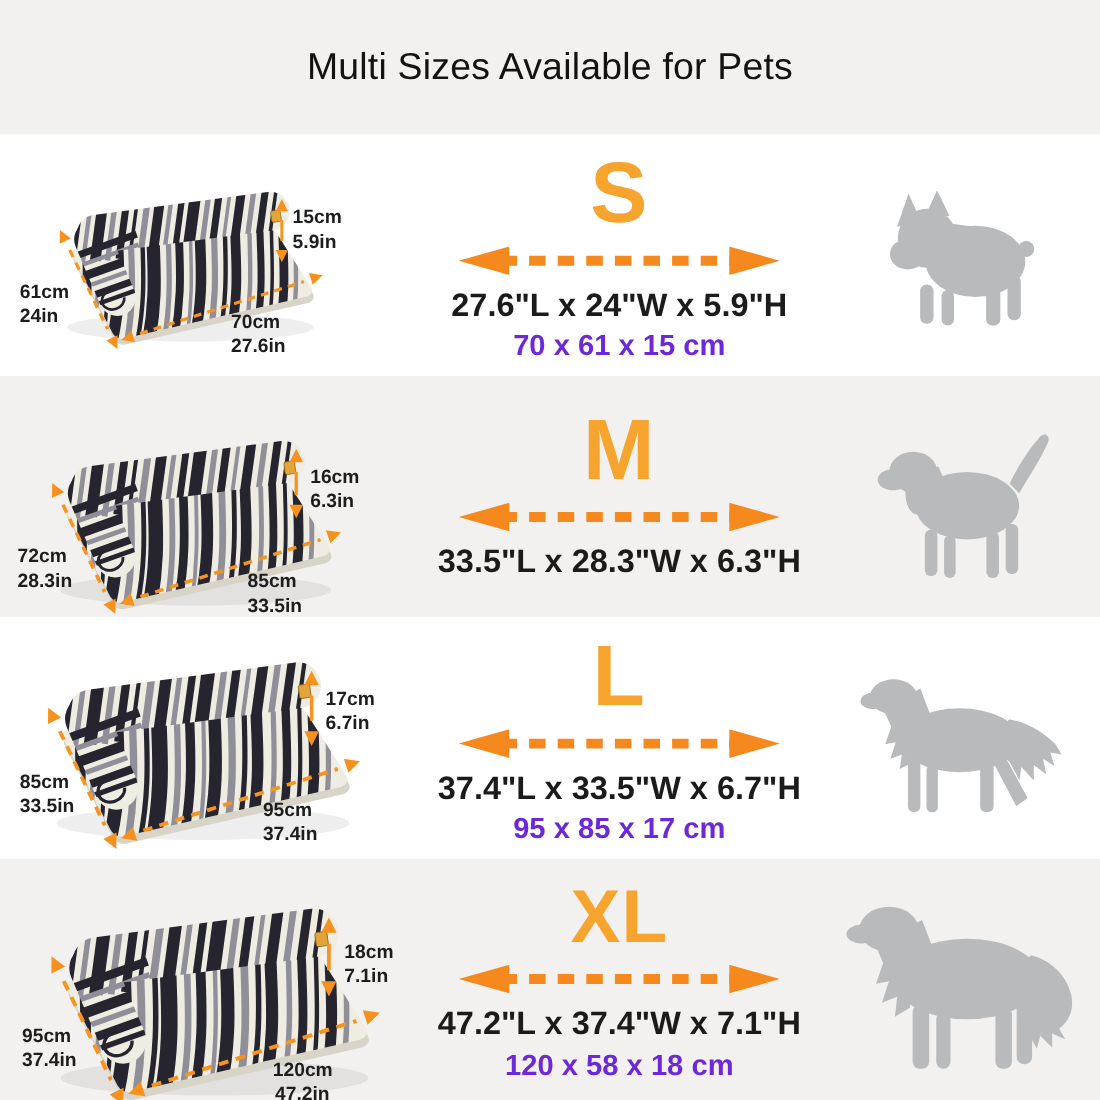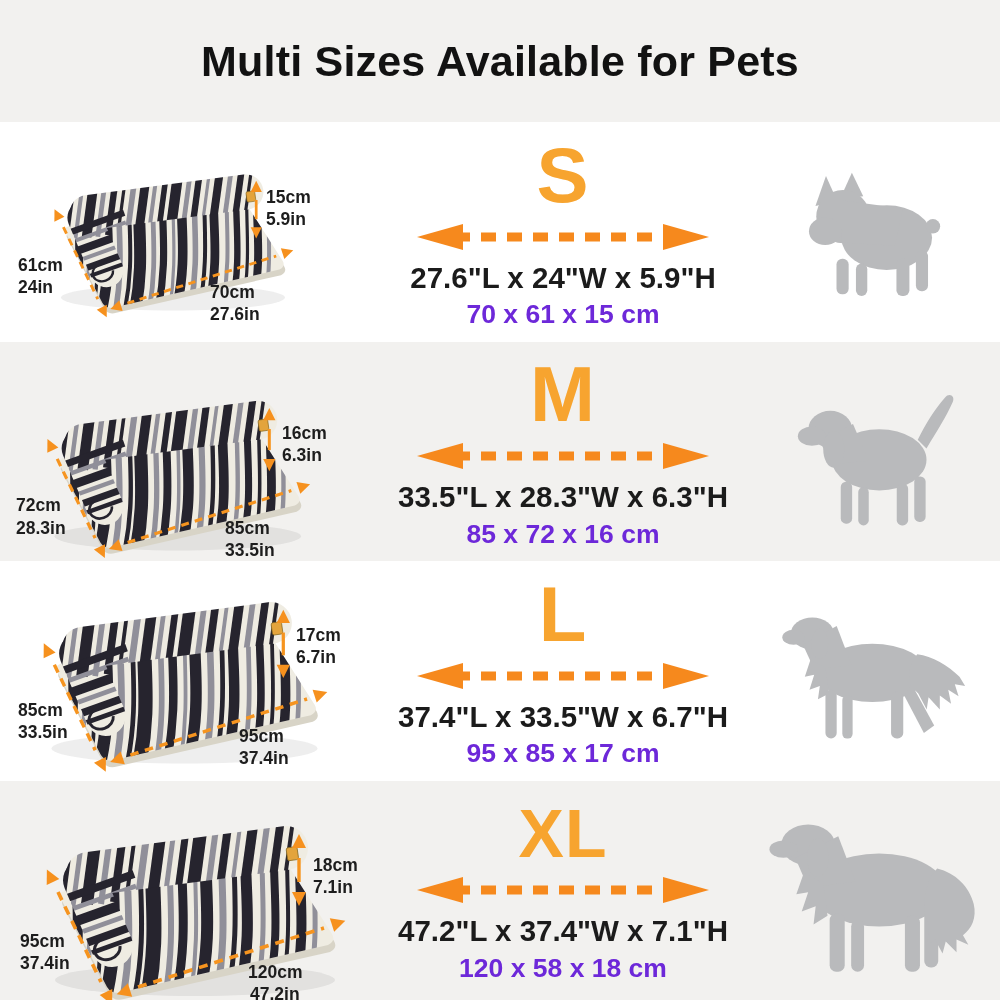--- a/index.html
+++ b/index.html
@@ -5,21 +5,21 @@
   html,body{margin:0;padding:0;}
   .page{
     width:1000px;height:1000px;
     background:#f2f1ef;
     font-family:"Liberation Sans","DejaVu Sans",sans-serif;
     display:grid;
     grid-template-rows:122px repeat(4,219.5px);
     overflow:hidden;
   }
   .title-band{display:flex;align-items:center;justify-content:center;background:#f2f1ef;}
-  .page-title{font-size:43px;font-weight:700;color:#121212;letter-spacing:.2px;text-align:center;}
+  .page-title{font-size:34px;font-weight:400;color:#121212;letter-spacing:.2px;text-align:center;}
   .size-row{display:grid;grid-template-columns:372px 382px 1fr;align-items:center;}
   .row-white{background:#ffffff;}
   .row-gray{background:#f2f1ef;}
   .bed-cell{height:184px;}
   .bed-cell svg{display:block;}
   .dim-label{font-size:17.5px;font-weight:800;fill:#1d1d1d;}
   .spec-cell{display:flex;flex-direction:column;align-items:center;justify-content:center;line-height:1;}
   .size-letter{font-size:78px;font-weight:800;color:#f7a42f;letter-spacing:1px;}
   .size-letter.xl{font-size:68px;}
   .arrow-svg{margin:10px 0 12px 0;}
@@ -188,21 +188,20 @@
         <text class="dim-label" x="225" y="175">85cm</text>
         <text class="dim-label" x="225" y="197">33.5in</text>
       </svg>
     </div>
     <div class="spec-cell">
       <div class="size-letter">M</div>
       <svg class="arrow-svg" width="292" height="27" viewBox="0 0 292 27">
           <use href="#center-arrow"></use>
         </svg>
       <div class="imperial-line">33.5"L x 28.3"W x 6.3"H</div>
-      <div class="metric-line">85 x 72 x 16 cm</div>
     </div>
     <div class="dog-cell">
       <svg width="175" height="152" viewBox="0 0 200 170">
         <g class="dog">
           <ellipse cx="102" cy="95" rx="54" ry="35"></ellipse>
           <ellipse cx="46" cy="60" rx="25" ry="21"></ellipse>
           <ellipse cx="25" cy="68" rx="16" ry="11"></ellipse>
           <path d="M34,74 L72,54 L90,96 L48,100 Z"></path>
           <ellipse cx="50" cy="83" rx="12" ry="21"></ellipse>
           <rect x="58" y="120" width="13" height="48" rx="6"></rect>

